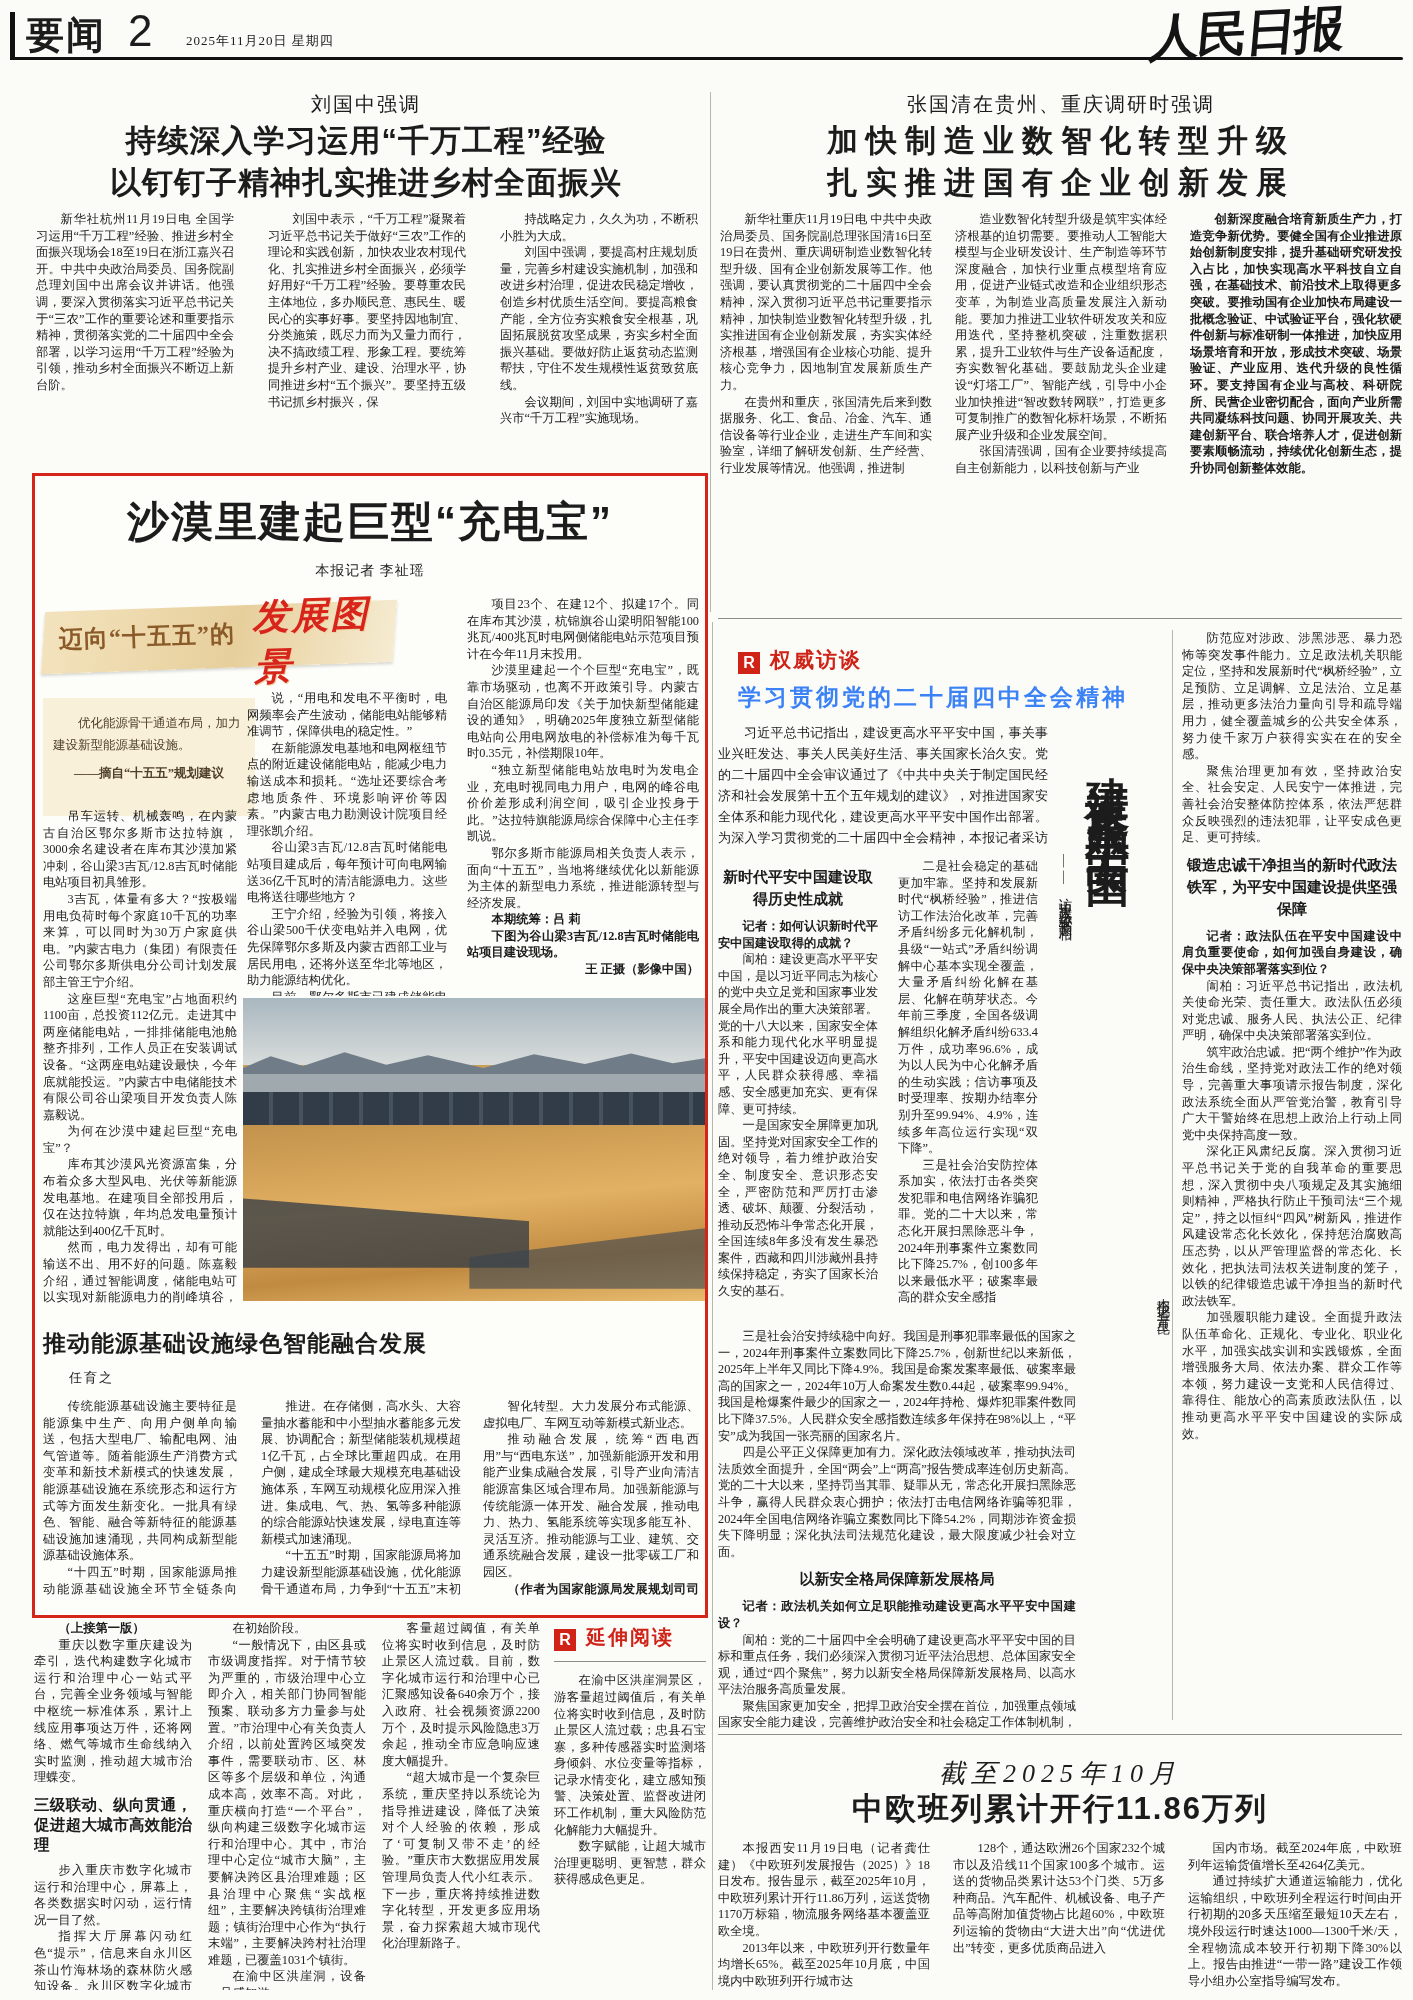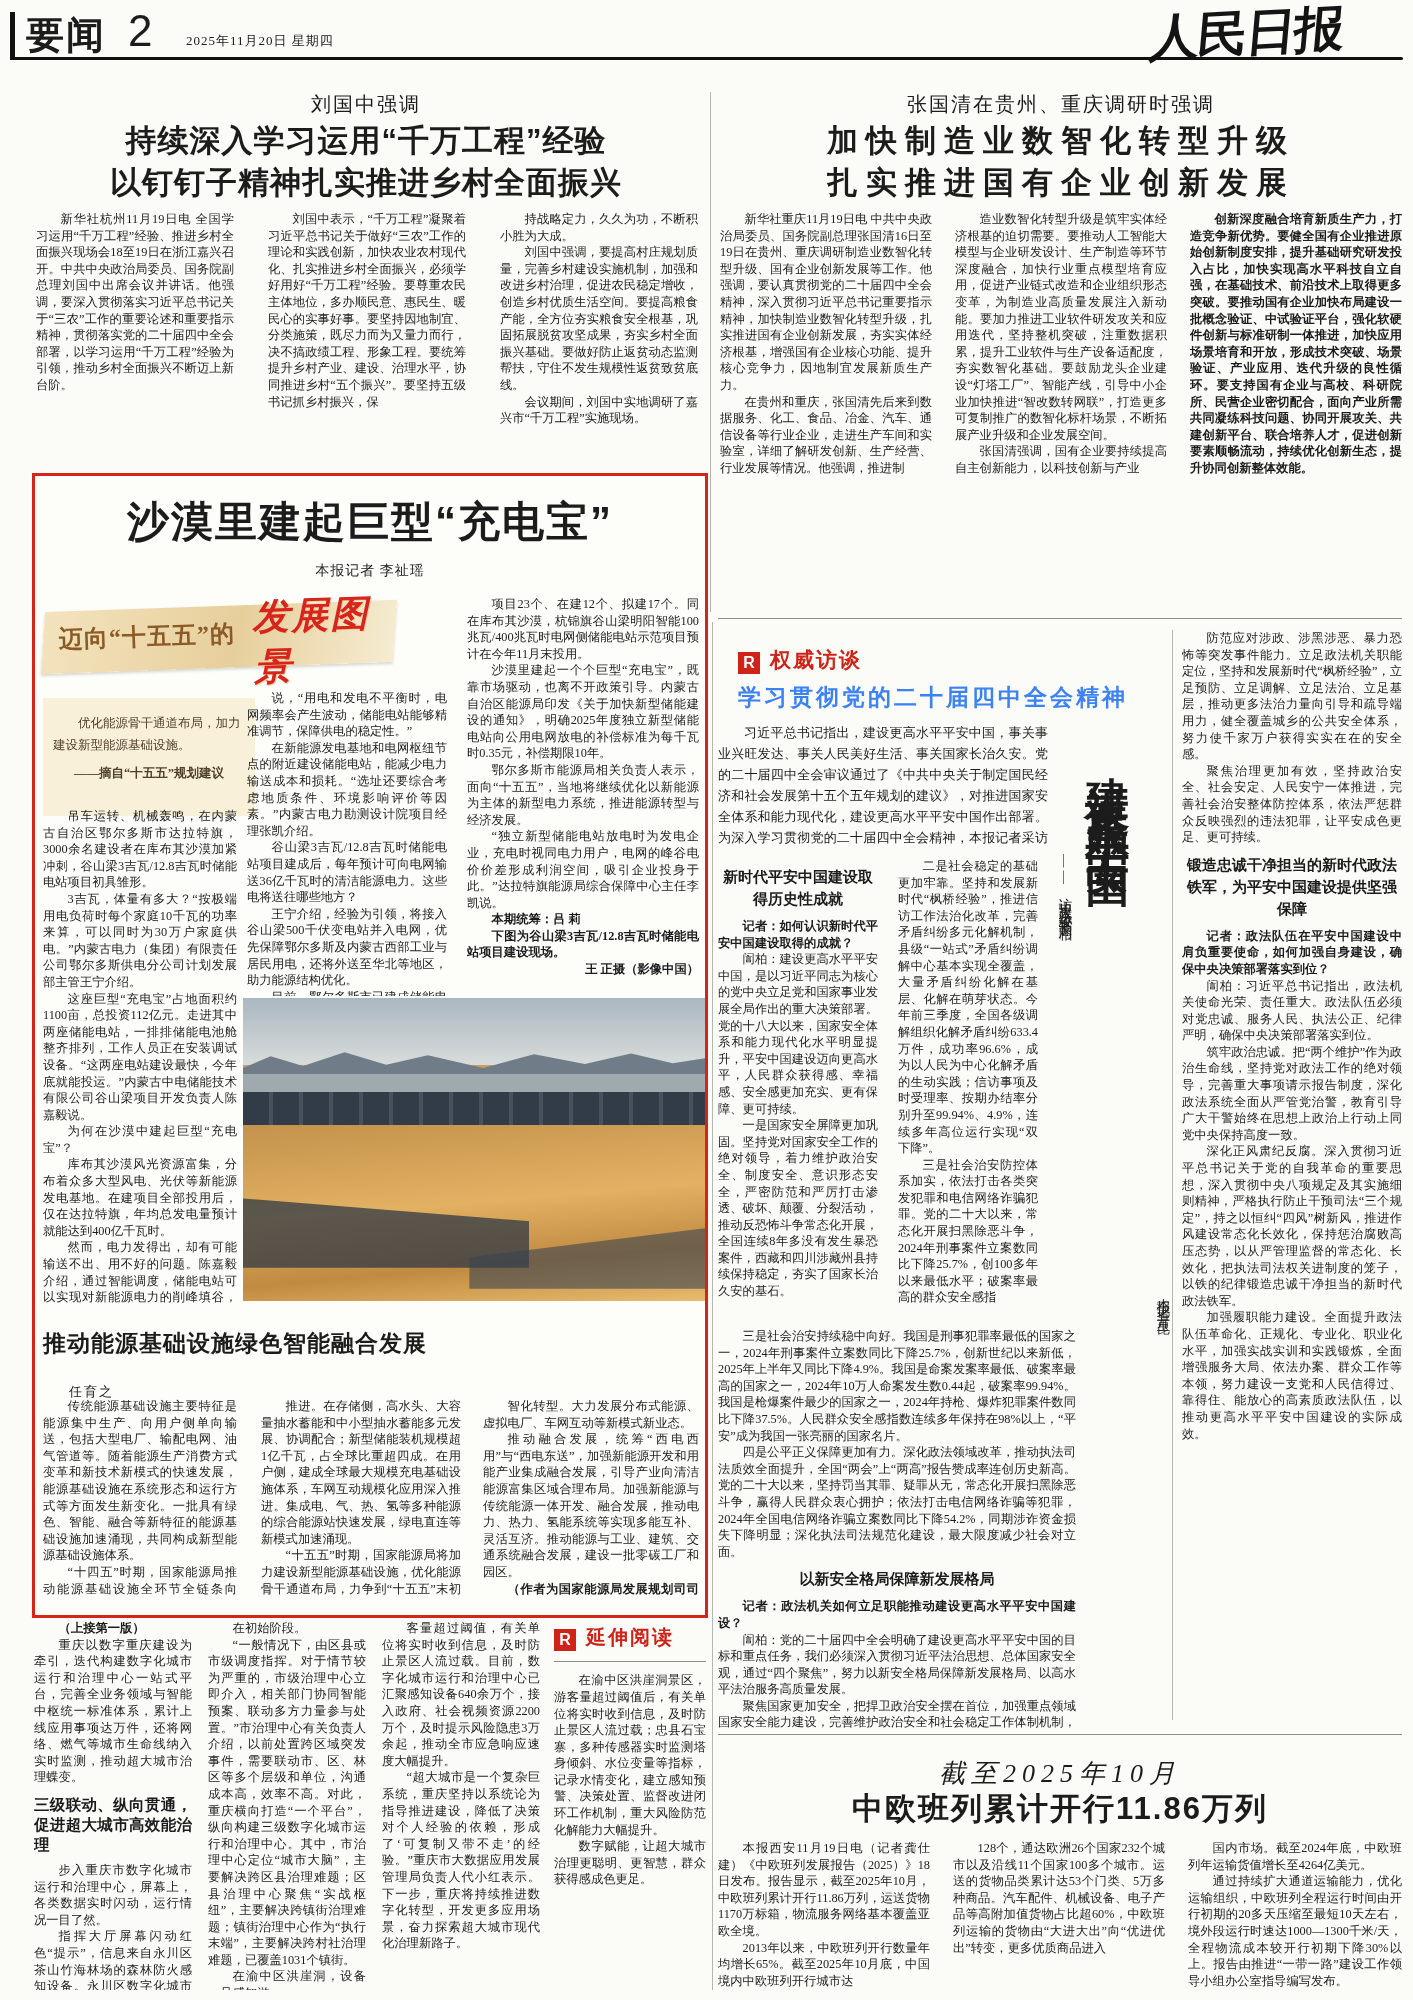--- a/index.html
+++ b/index.html
@@ -66,21 +66,21 @@
       font-family:"Liberation Sans","DejaVu Sans",sans-serif;}
   
   #rail-kicker{text-align:center;font-size:26px;letter-spacing:6px;font-style:italic;}
   #rail-title{text-align:center;font-weight:bold;font-size:31px;letter-spacing:2px;
       font-family:"Liberation Sans","DejaVu Sans",sans-serif;}
   .cont-label{font-weight:bold;}
   #cq-subhead{font-weight:bold;font-size:15.5px;line-height:20px;margin:10px 0 6px 0;
       font-family:Liberation Mono, monospace;}
   #en-title{font-weight:bold;font-size:23px;letter-spacing:1px;
       font-family:"Liberation Sans","DejaVu Sans",sans-serif;}
-  #en-byline{font-size:13px;margin-top:24px;letter-spacing:2px;}
+  #en-byline{font-size:13px;margin-top:10px;letter-spacing:2px;}
 </style>
 </head>
 <body>
 
 <div id="paper">
 
   <div class="abs" id="hd-bracket"></div>
   <div class="abs" id="sec-name">要闻</div>
   <div class="abs" id="page-no">2</div>
   <div class="abs" id="hd-date">2025年11月20日 星期四</div>
@@ -147,21 +147,21 @@
         <p>然而，电力发得出，却有可能输送不出、用不好的问题。陈嘉毅介绍，通过智能调度，储能电站可以实现对新能源电力的削峰填谷，就像“充电宝”，在用电低谷时储存富余电能，用电高峰时将储存的电能释放到电网，“储能电站还起到调频作用。”陈嘉毅</p>
       </div>
     <div class="col fcol" style="left:212px;top:214px;width:200px;height:306px;">
         <p>说，“用电和发电不平衡时，电网频率会产生波动，储能电站能够精准调节，保障供电的稳定性。”</p>
         <p>在新能源发电基地和电网枢纽节点的附近建设储能电站，能减少电力输送成本和损耗。“选址还要综合考虑地质条件、环境影响评价等因素。”内蒙古电力勘测设计院项目经理张凯介绍。</p>
         <p>谷山梁3吉瓦/12.8吉瓦时储能电站项目建成后，每年预计可向电网输送36亿千瓦时的清洁能源电力。这些电将送往哪些地方？</p>
         <p>王宁介绍，经验为引领，将接入谷山梁500千伏变电站并入电网，优先保障鄂尔多斯及内蒙古西部工业与居民用电，还将外送至华北等地区，助力能源结构优化。</p>
         <p>目前，鄂尔多斯市已建成储能电站</p>
       </div>
     <div class="col fcol" style="left:432px;top:120px;width:232px;height:400px;">
-      <span><p>项目23个、在建12个、拟建17个。同在库布其沙漠，杭锦旗谷山梁明阳智能100兆瓦/400兆瓦时电网侧储能电站示范项目预计在今年11月末投用。</p><p>沙漠里建起一个个巨型“充电宝”，既靠市场驱动，也离不开政策引导。内蒙古自治区能源局印发《关于加快新型储能建设的通知》，明确2025年度独立新型储能电站向公用电网放电的补偿标准为每千瓦时0.35元，补偿期限10年。</p><p>鄂尔多斯市能源局相关负责人表示，面向“十五五”，当地将继续优化以新能源为主体的新型电力系统，推进能源转型与经济发展。</p><p>“独立新型储能电站放电时为发电企业，充电时视同电力用户，电网的峰谷电价价差形成利润空间，吸引企业投身于此。”达拉特旗能源局综合保障中心主任李凯说。</p></span>
+      <span><p>项目23个、在建12个、拟建17个。同在库布其沙漠，杭锦旗谷山梁明阳智能100兆瓦/400兆瓦时电网侧储能电站示范项目预计在今年11月末投用。</p><p>沙漠里建起一个个巨型“充电宝”，既靠市场驱动，也离不开政策引导。内蒙古自治区能源局印发《关于加快新型储能建设的通知》，明确2025年度独立新型储能电站向公用电网放电的补偿标准为每千瓦时0.35元，补偿期限10年。</p><p>“独立新型储能电站放电时为发电企业，充电时视同电力用户，电网的峰谷电价价差形成利润空间，吸引企业投身于此。”达拉特旗能源局综合保障中心主任李凯说。</p><p>鄂尔多斯市能源局相关负责人表示，面向“十五五”，当地将继续优化以新能源为主体的新型电力系统，推进能源转型与经济发展。</p></span>
       <p style="font-weight:bold;">本期统筹：吕  莉</p>
       <p style="font-weight:bold;">下图为谷山梁3吉瓦/12.8吉瓦时储能电站项目建设现场。</p>
       <p style="font-weight:bold;text-align:right;">王  正摄（影像中国）</p>
     </div>
 
     <div class="abs" id="f-photo">
       <div class="ph-sky"></div>
       <div class="ph-mtn"></div>
       <div class="ph-haze"></div>
       <div class="ph-panels"></div>

